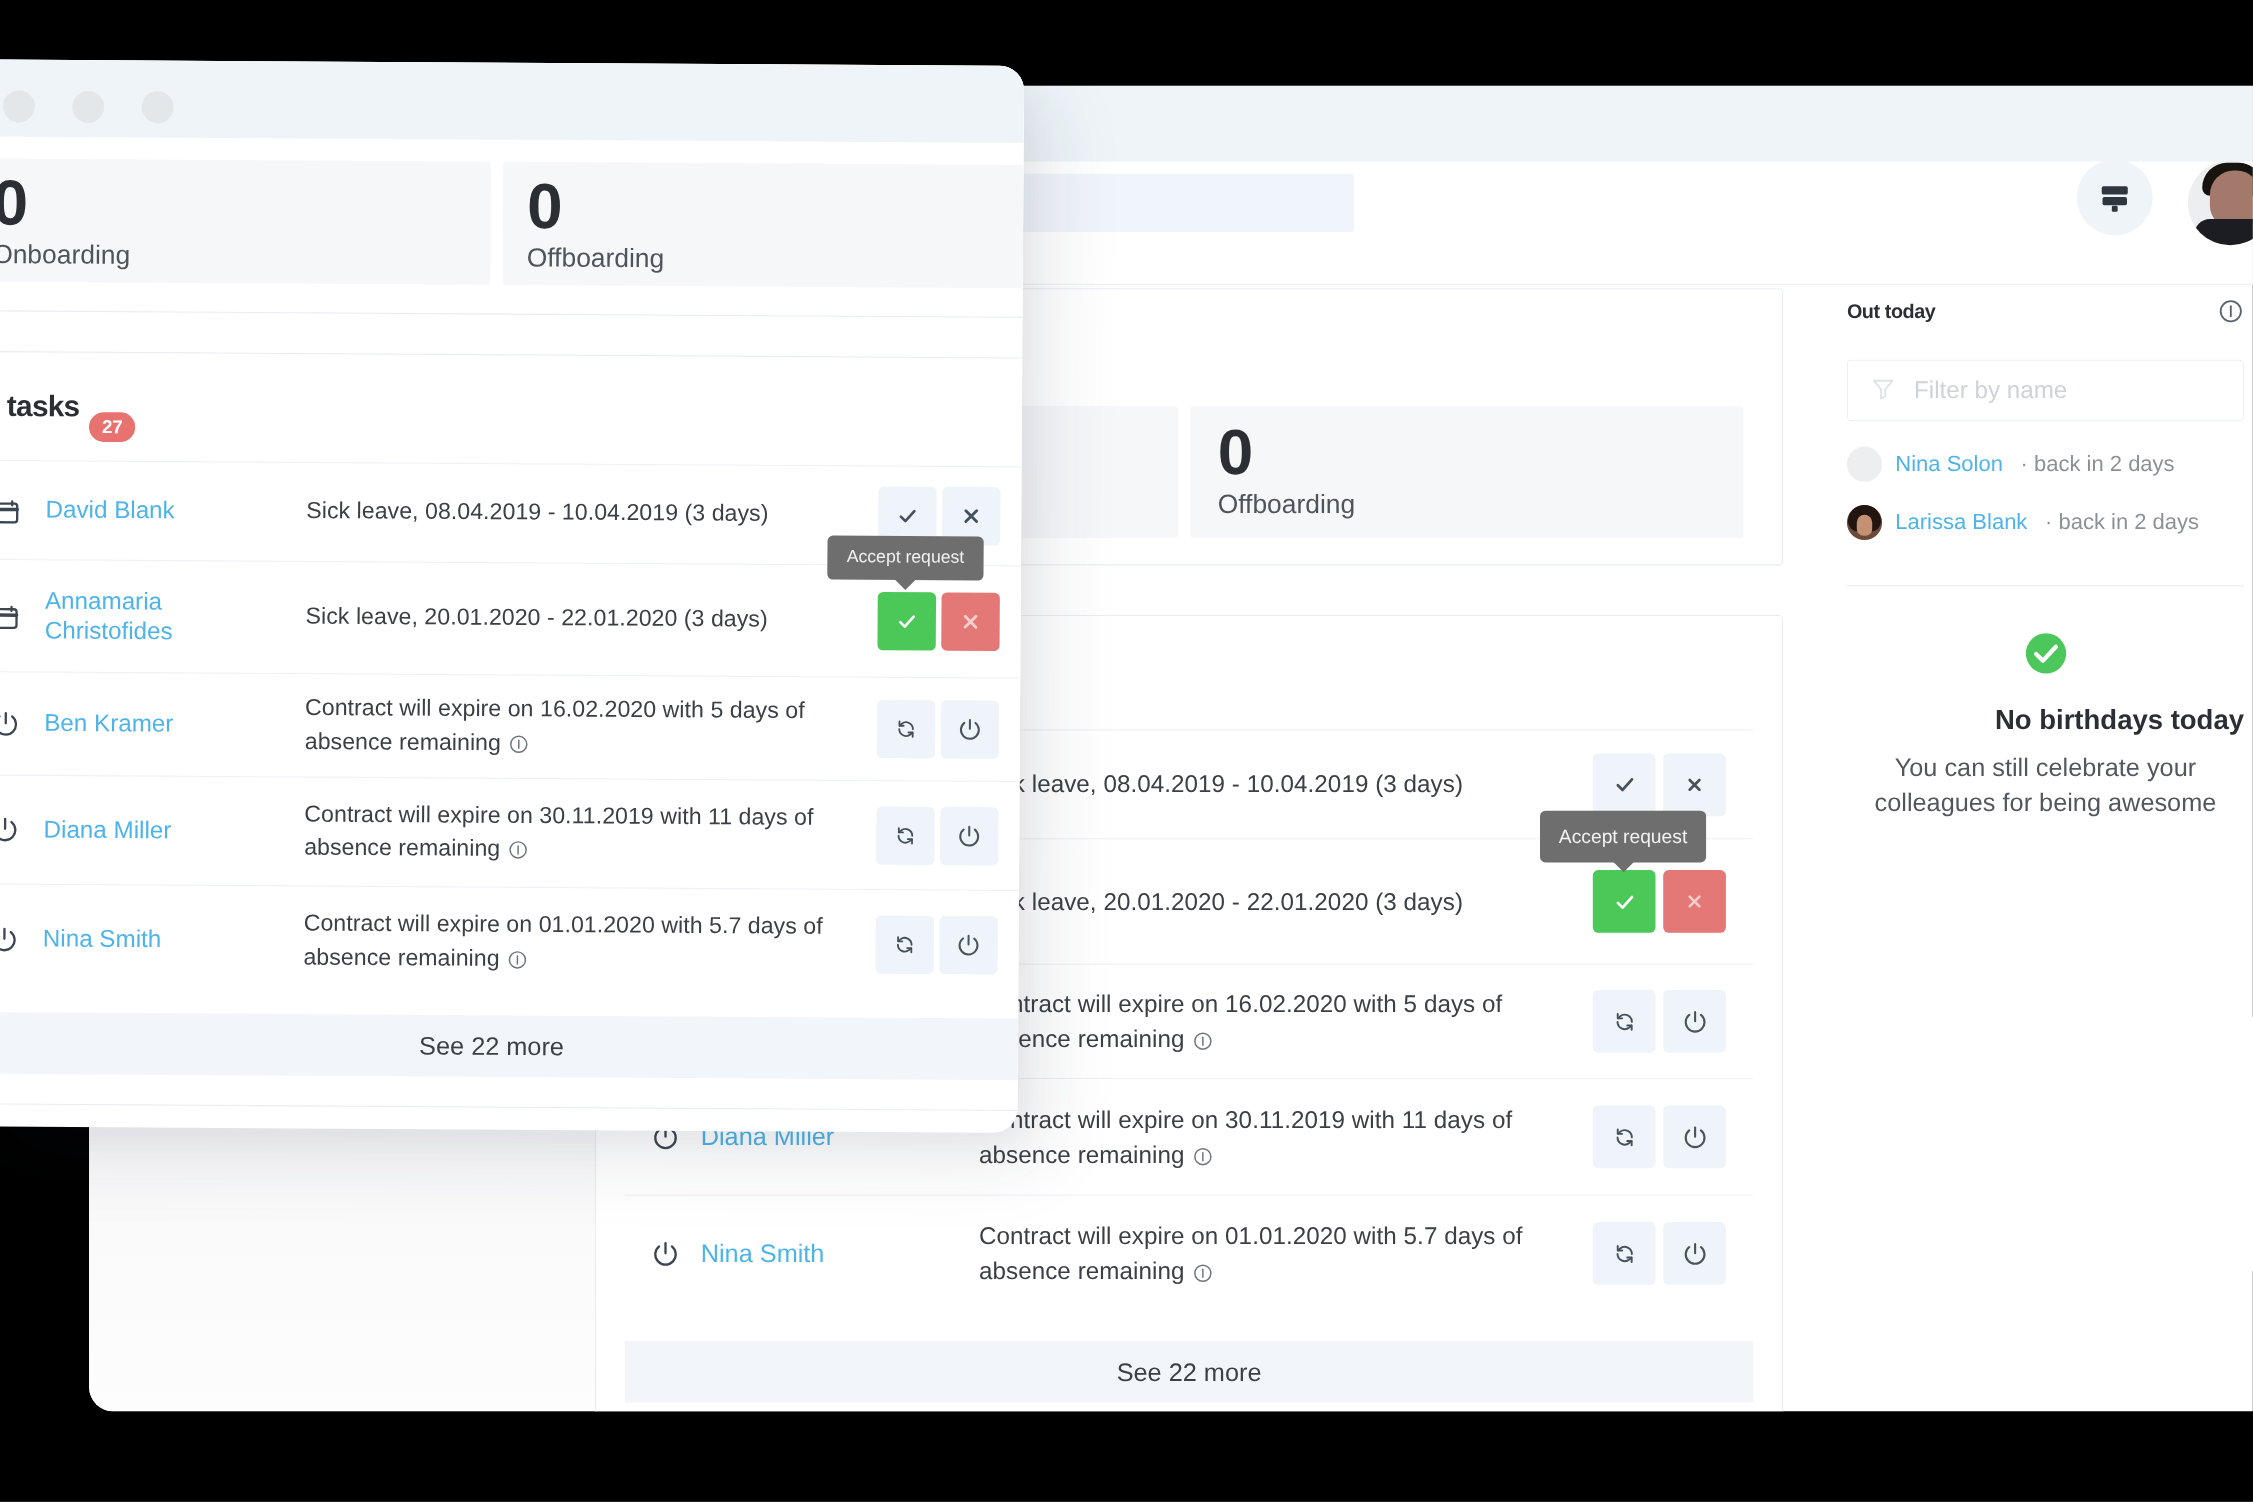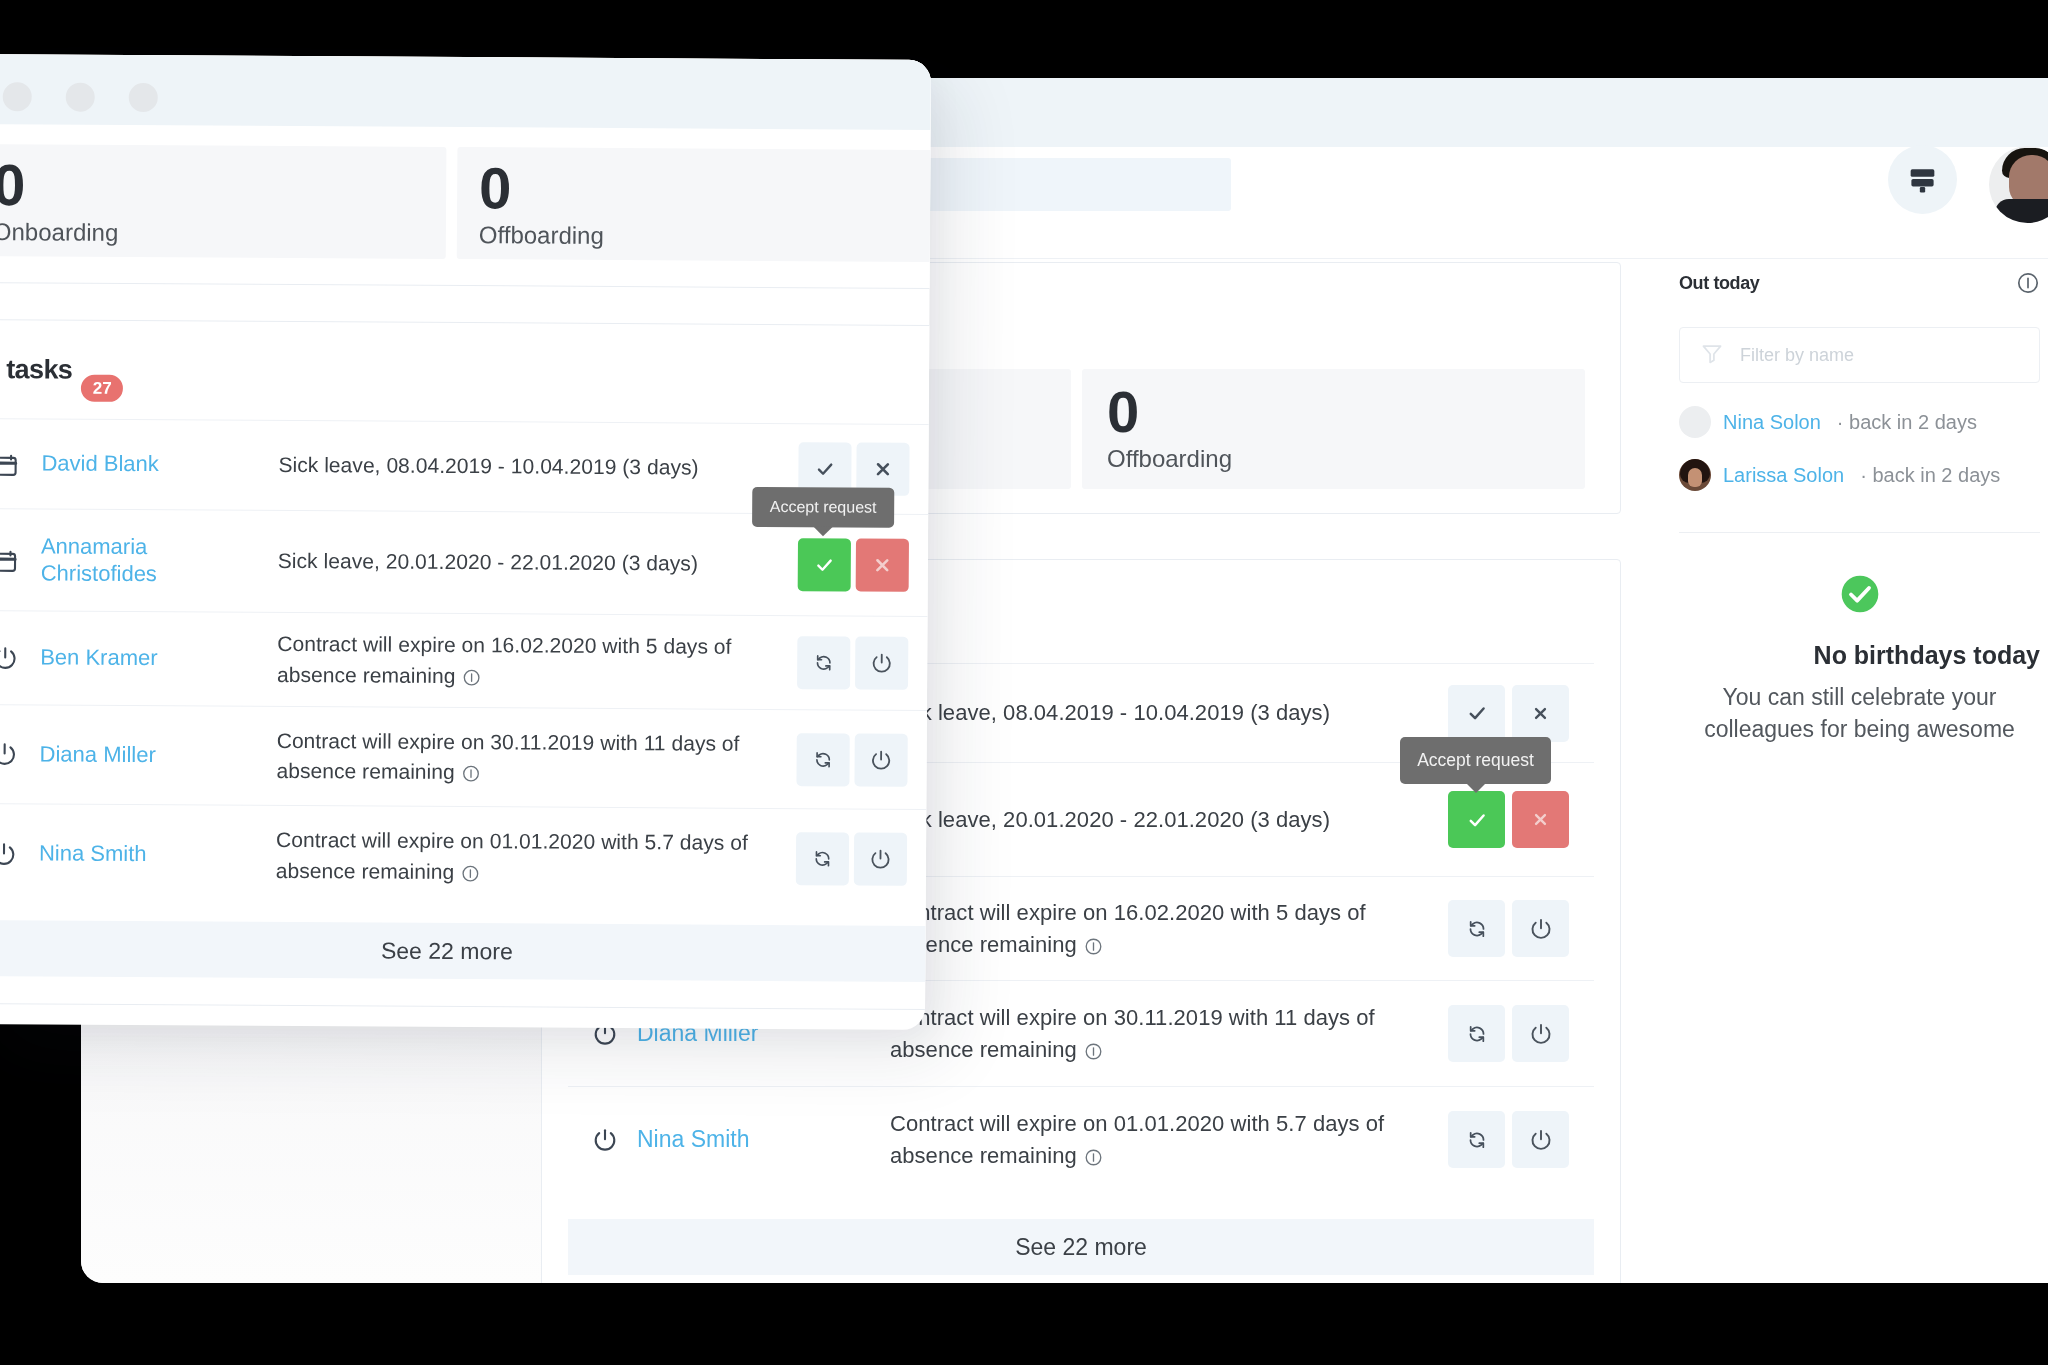--- a/index.html
+++ b/index.html
@@ -68,21 +68,21 @@
   .bw-taskcard .row.r-b{height:114px;}
   .bw-taskcard .row.r-c{height:104px;}
   .bw-taskcard .seemore{margin-top:27px;height:56px;line-height:56px;}
   .bw-tip{position:absolute;left:859px;top:475px;width:151px;height:47px;line-height:47px;padding:0;font-size:17.5px;}
 
   .bw-side{width:361px;margin-left:58px;box-sizing:border-box;position:relative;}
   .side-head{display:flex;align-items:center;justify-content:space-between;height:42px;}
   .bw-side .side-ttl{font-size:18px;letter-spacing:-0.4px;}
   .side-info{display:inline-flex;}
   .bw-side .filterbox{margin-top:23px;height:54px;padding-left:20px;gap:16px;}
-  .bw-side .ph{font-size:18px;}
+  .bw-side .ph{font-size:22px;}
   .bw-side .person{margin-top:21px;font-size:20px;gap:12px;}
   .bw-side .p1{margin-top:23px;}
   .pav{width:32px;height:32px;border-radius:50%;background:#eceef0;display:inline-block;flex:0 0 auto;overflow:hidden;position:relative;}
   .pav2{background:#6b4a38;}
   .pav2:before{content:"";position:absolute;left:1px;top:0;width:30px;height:24px;border-radius:15px 15px 9px 9px;background:#221410;}
   .pav2:after{content:"";position:absolute;left:9px;top:9px;width:14px;height:19px;border-radius:7px 7px 6px 6px;background:#c49174;}
   .bw-side .pname{margin-right:4px;}
   .bw-side .divider{margin-top:41px;}
   .bw-side .bd-head{margin-top:44px;font-size:27px;letter-spacing:-0.4px;}
   .bd-ico{margin-top:41px;text-align:center;line-height:0;}
@@ -336,21 +336,21 @@
               </svg></span>
           <span class="ph">Filter by name</span>
         </div>
         <div class="person p1">
           <span class="pav pav1"></span>
           <span class="pname">Nina Solon</span>
           <span class="pstat">· back in 2 days</span>
         </div>
         <div class="person p2">
           <span class="pav pav2"></span>
-          <span class="pname">Larissa Solon</span>
+          <span class="pname">Larissa Blank</span>
           <span class="pstat">· back in 2 days</span>
         </div>
         <div class="divider"></div>
         <div class="bd-ico"><svg width="40" height="40" viewBox="0 0 24 24">
               <circle cx="12" cy="12" r="11" fill="#4cc75c"></circle>
               <path d="M6.6 12.3l3.7 3.7 7.1-7.6" fill="none" stroke="#fff" stroke-width="2.3" stroke-linecap="round" stroke-linejoin="round"></path>
             </svg></div>
         <div class="bd-ttl">No birthdays today</div>
         <div class="bd-txt">You can still celebrate your colleagues for being awesome</div>
       </div>

